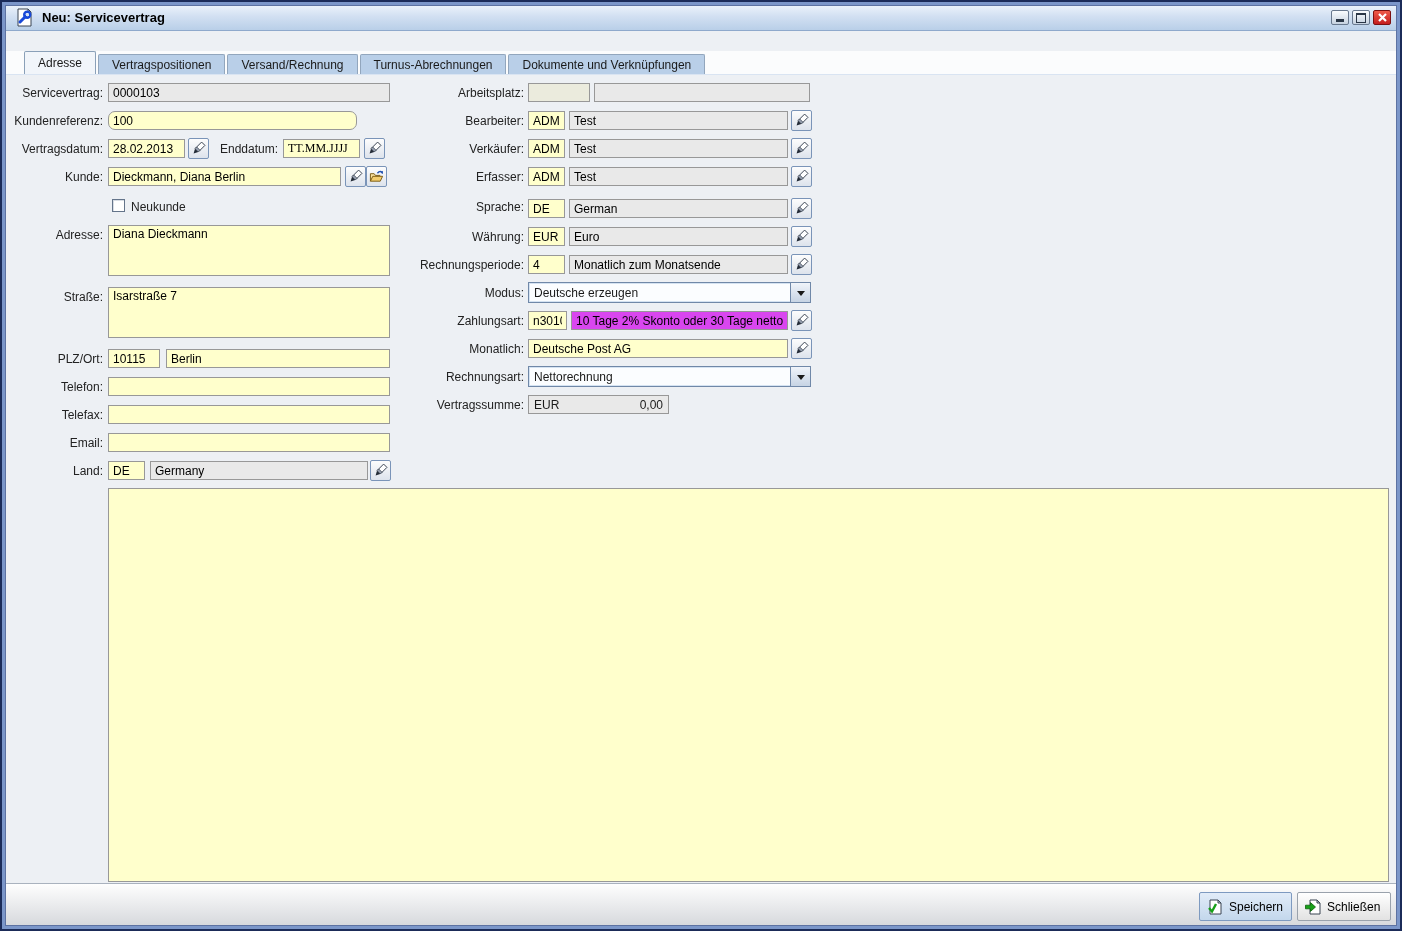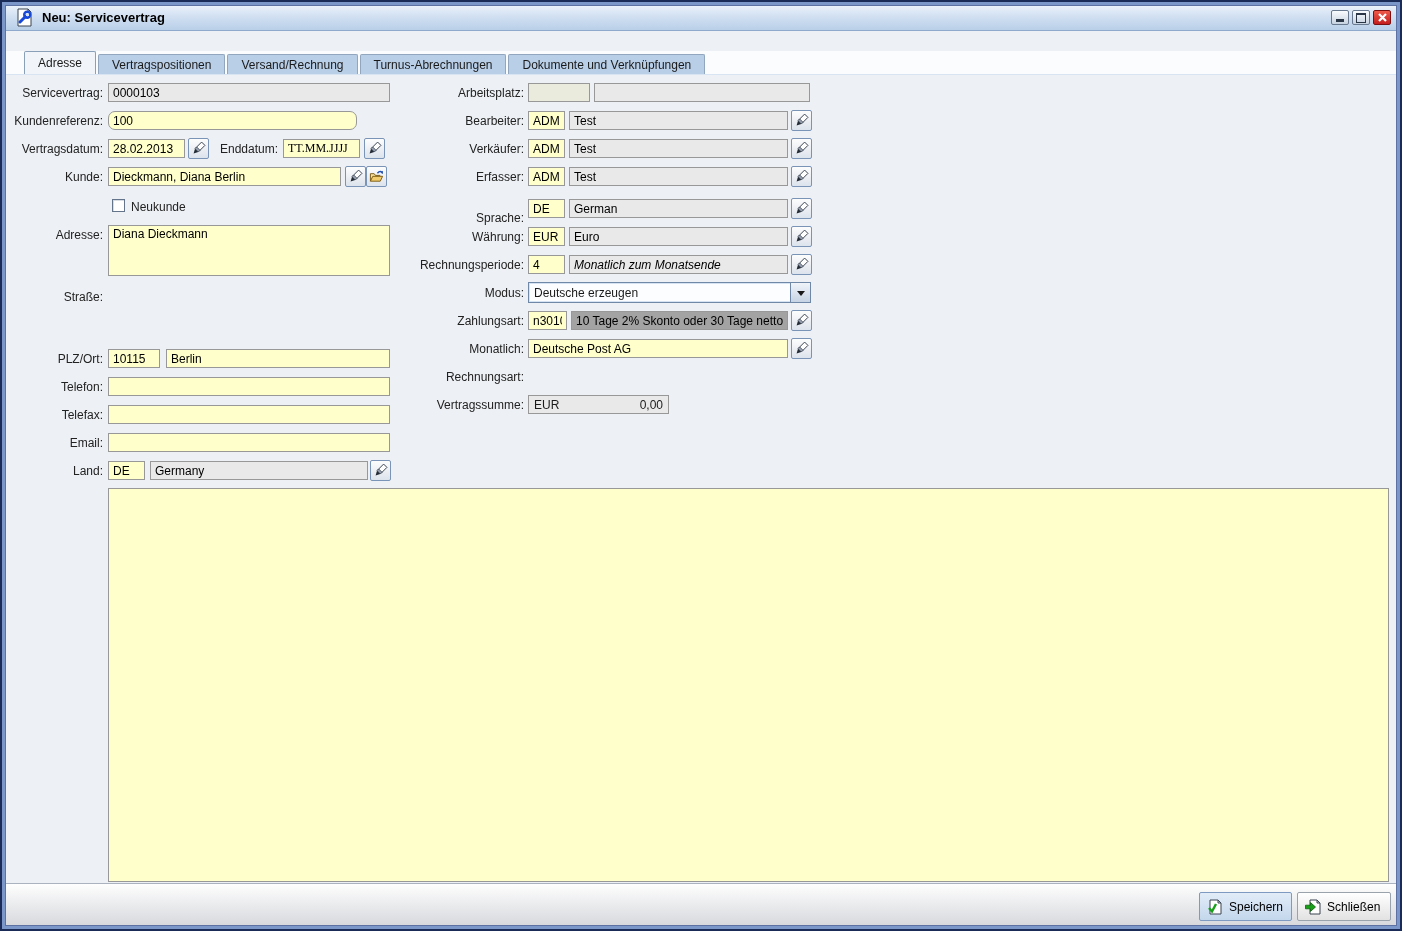--- a/index.html
+++ b/index.html
@@ -29,21 +29,21 @@
   .tab{display:inline-flex;align-items:center;height:19px;padding:0 13px;margin-right:2px;
     background:#b9cfe8;border:1px solid #92a6bd;border-bottom:none;border-radius:2px 2px 0 0;cursor:pointer;white-space:nowrap;}
   .tab.active{background:#f1f5fa;height:22px;border-color:#8aa0b8;position:relative;z-index:6;}
   .content{position:absolute;top:74px;left:5px;right:5px;bottom:47px;background:#edf0f4;border-top:1px solid #d9e4f2;}
   
   .lbl{position:absolute;height:14px;line-height:14px;text-align:right;color:#222;white-space:nowrap;z-index:8;}
   .fld{position:absolute;box-sizing:border-box;height:19px;border:1px solid #989898;background:#ffffcc;
     font-family:"Liberation Sans",sans-serif;font-size:12px;color:#000;padding:0 4px;z-index:8;outline:none;}
   .fld.grey{background:#e9e9e9;}
   .fld.beige{background:#ebebdd;}
-  .fld.white{background:#a3a3a3;}
+  .fld.white{background:#d946ef;}
   textarea.fld{resize:none;padding:1px 4px;line-height:15px;}
   .fldbox{position:absolute;box-sizing:border-box;height:19px;border:1px solid #989898;background:#e9e9e9;z-index:8;display:flex;align-items:center;padding:0 5px;}
   .fldbox .amt{margin-left:auto;}
   
   .pbtn{position:absolute;width:21px;height:21px;box-sizing:border-box;border:1px solid #7a94b8;border-radius:2px;
     background:linear-gradient(#fdfdfd,#dde3ec);display:flex;align-items:center;justify-content:center;padding:0;cursor:pointer;z-index:8;}
   
   .combo{position:absolute;box-sizing:border-box;height:21px;border:1px solid #7088a8;background:#fbfdff;
     box-shadow:inset 0 0 0 1px #d5e3f2;z-index:8;display:flex;align-items:center;cursor:pointer;}
   .combo-text{padding:0 5px;flex:1;white-space:nowrap;overflow:hidden;}
@@ -149,20 +149,21 @@
     </svg>
   </button>
 
   <span class="cb" style="top:199px;left:112px"></span>
   <div class="lbl" style="top:200px;left:131px;width:80px;text-align:left">Neukunde</div>
 
   <div class="lbl" style="top:228px;left:4px;width:99px">Adresse:</div>
   <textarea class="fld" style="top: 225px; left: 108px; width: 282px; height: 51px;">Diana Dieckmann</textarea>
 
   <div class="lbl" style="top:290px;left:4px;width:99px">Straße:</div>
+  <textarea class="fld" style="top: 287px; left: 108px; width: 282px; height: 51px;">Isarstraße 7</textarea>
 
   <div class="lbl" style="top:352px;left:4px;width:99px">PLZ/Ort:</div>
   <input class="fld" style="top: 349px; left: 108px; width: 52px;" value="10115">
   <input class="fld" style="top: 349px; left: 166px; width: 224px;" value="Berlin">
 
   <div class="lbl" style="top:380px;left:4px;width:99px">Telefon:</div>
   <input class="fld" style="top: 377px; left: 108px; width: 282px;" value="">
 
   <div class="lbl" style="top:408px;left:4px;width:99px">Telefax:</div>
   <input class="fld" style="top: 405px; left: 108px; width: 282px;" value="">
@@ -203,41 +204,41 @@
 
   <div class="lbl" style="top:170px;left:400px;width:124px">Erfasser:</div>
   <input class="fld" style="top: 167px; left: 528px; width: 37px;" value="ADM">
   <input class="fld grey" style="top: 167px; left: 569px; width: 219px;" value="Test">
   <button class="pbtn" style="top:166px;left:791px">
     <svg width="15" height="15" viewBox="0 0 16 16">
         <use href="#pen-icon-def"></use>
       </svg>
   </button>
 
-  <div class="lbl" style="top:211px;left:400px;width:124px">Sprache:</div>
+  <div class="lbl" style="top:200px;left:400px;width:124px">Sprache:</div>
   <input class="fld" style="top: 199px; left: 528px; width: 37px;" value="DE">
   <input class="fld grey" style="top: 199px; left: 569px; width: 219px;" value="German">
   <button class="pbtn" style="top:198px;left:791px">
     <svg width="15" height="15" viewBox="0 0 16 16">
         <use href="#pen-icon-def"></use>
       </svg>
   </button>
 
   <div class="lbl" style="top:230px;left:400px;width:124px">Währung:</div>
   <input class="fld" style="top: 227px; left: 528px; width: 37px;" value="EUR">
   <input class="fld grey" style="top: 227px; left: 569px; width: 219px;" value="Euro">
   <button class="pbtn" style="top:226px;left:791px">
     <svg width="15" height="15" viewBox="0 0 16 16">
         <use href="#pen-icon-def"></use>
       </svg>
   </button>
 
   <div class="lbl" style="top:258px;left:400px;width:124px">Rechnungsperiode:</div>
   <input class="fld" style="top: 255px; left: 528px; width: 37px;" value="4">
-  <input class="fld grey" style="top: 255px; left: 569px; width: 219px; font-style: italic;" value="Monatlich zum Monatsende">
+  <input class="fld grey" style="top: 255px; left: 569px; width: 219px;" value="Monatlich zum Monatsende">
   <button class="pbtn" style="top:254px;left:791px">
     <svg width="15" height="15" viewBox="0 0 16 16">
         <use href="#pen-icon-def"></use>
       </svg>
   </button>
 
   <div class="lbl" style="top:286px;left:400px;width:124px">Modus:</div>
   <div class="combo" style="top:282px;left:528px;width:283px">
     <span class="combo-text">Deutsche erzeugen</span>
     <span class="combo-arrow"></span>
@@ -254,20 +255,24 @@
 
   <div class="lbl" style="top:342px;left:400px;width:124px">Monatlich:</div>
   <input class="fld" style="top: 339px; left: 528px; width: 260px;" value="Deutsche Post AG">
   <button class="pbtn" style="top:338px;left:791px">
     <svg width="15" height="15" viewBox="0 0 16 16">
         <use href="#pen-icon-def"></use>
       </svg>
   </button>
 
   <div class="lbl" style="top:370px;left:400px;width:124px">Rechnungsart:</div>
+  <div class="combo" style="top:366px;left:528px;width:283px">
+    <span class="combo-text">Nettorechnung</span>
+    <span class="combo-arrow"></span>
+  </div>
 
   <div class="lbl" style="top:398px;left:400px;width:124px">Vertragssumme:</div>
   <div class="fldbox" style="top:395px;left:528px;width:141px">
     <span>EUR</span>
     <span class="amt">0,00</span>
   </div>
 
   <textarea class="fld" style="top: 488px; left: 108px; width: 1281px; height: 394px;"></textarea>
 
   <div class="footer">

